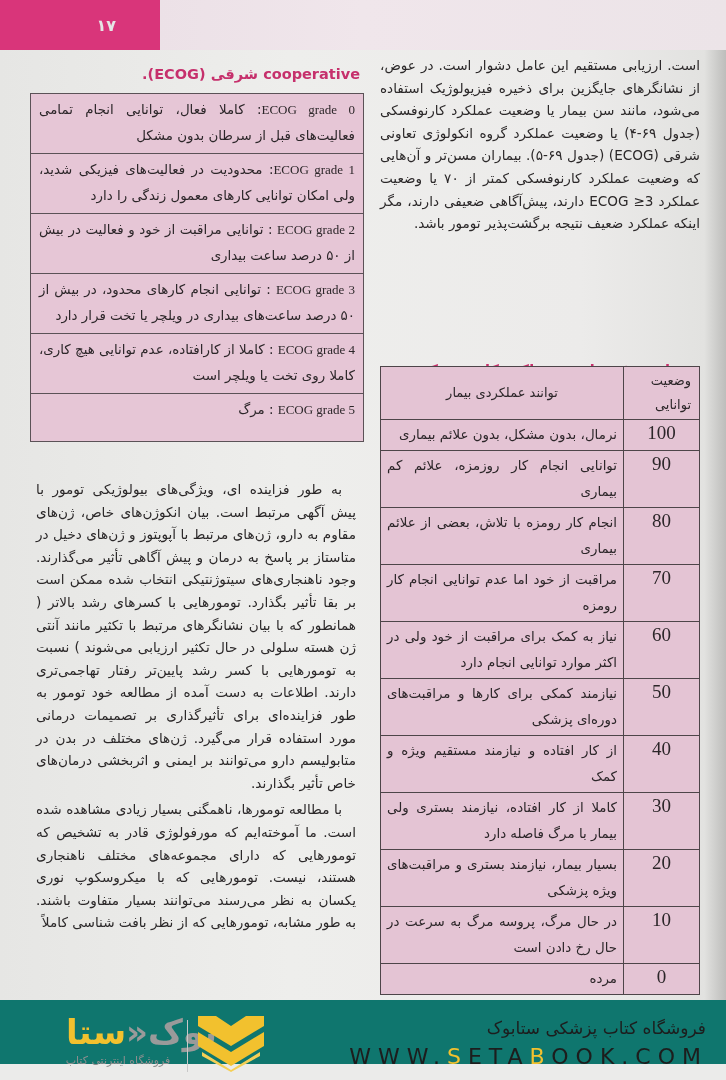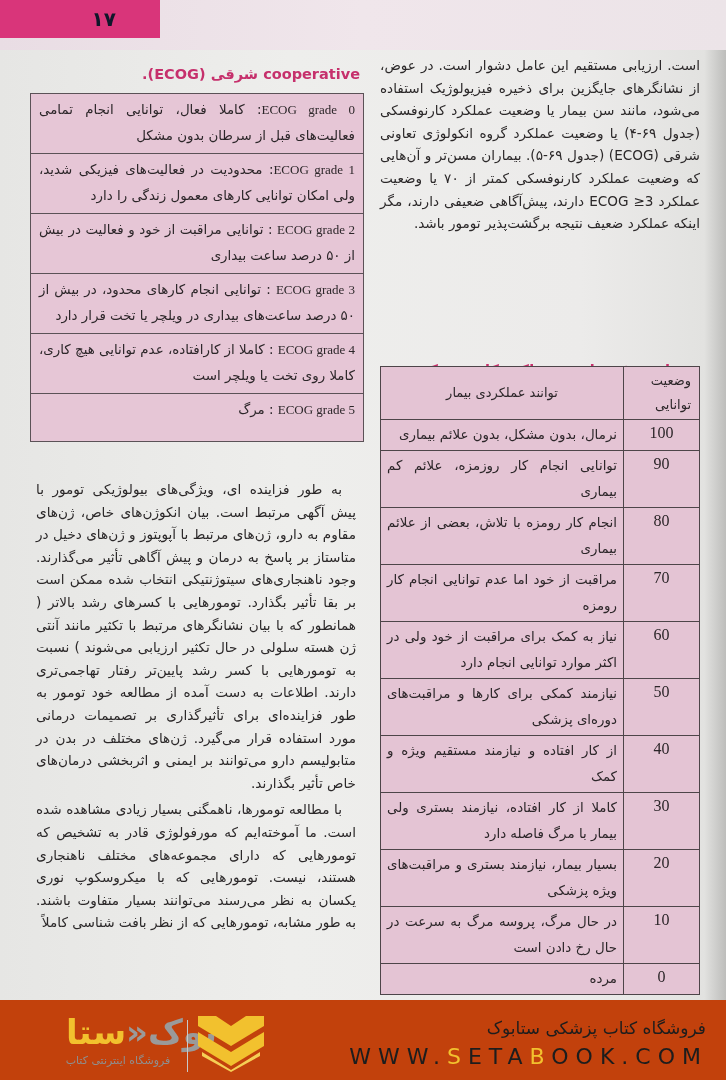--- a/index.html
+++ b/index.html
@@ -13,24 +13,24 @@
   .page {
     position: absolute; left: 0; top: 0; width: 726px; height: 1000px;
     background: linear-gradient(90deg, #e6e6e4 0%, #eeeeec 40%, #ecebea 80%, #e2e2e0 97%, #bdbdbb 100%);
     overflow: hidden;
   }
   .header-band {
     position: absolute; left: 0; top: 0; width: 726px; height: 50px;
     background: linear-gradient(90deg, #e9dde4 0%, #f0e6eb 50%, #ece4e8 100%);
   }
   .page-num-box {
-    position: absolute; left: 0; top: 0; width: 160px; height: 38px;
+    position: absolute; left: 0; top: 0; width: 160px; height: 50px;
     background: #d9357a;
-    color: #0f172a;
-    font-size: 20px; font-weight: bold;
+    color: #e5e5e5;
+    font-size: 16px; font-weight: bold;
     display: flex; align-items: center; justify-content: flex-end;
     padding-right: 44px;
   }
   .chapter-title {
     position: absolute; right: 262px; top: 20px;
     color: #c22e6b; font-size: 14px; font-weight: bold;
     direction: rtl; white-space: nowrap;
   }
   .col-right {
     position: absolute; left: 380px; top: 54px; width: 320px;
@@ -72,27 +72,27 @@
   .kps-table {
     position: absolute; left: 380px; top: 366px; width: 320px;
     border: 1.5px solid #4d4549; border-collapse: collapse;
     background: #e4c4d4; direction: rtl;
   }
   .kps-table td, .kps-table th {
     border: 1px solid #4d4549;
     font-size: 13.4px; line-height: 26px; color: #2c2629; font-weight: normal;
     vertical-align: top;
   }
-  .kps-table .status { width: 76px; text-align: center; font-family: "Liberation Serif", serif; font-size: 16px; padding-top: 0; }
+  .kps-table .status { width: 76px; text-align: center; font-family: "Liberation Serif", serif; font-size: 19px; padding-top: 0; }
   .kps-table .status-head { width: 76px; text-align: right; padding: 2px 8px; font-size: 13px; line-height: 24px; }
   .kps-table .ability { padding: 2px 6px 2px 6px; text-align: justify; }
   .kps-table .ability-head { text-align: center; vertical-align: middle; font-size: 13px; }
   .footer {
-    position: absolute; left: 0; top: 1000px; width: 726px; height: 80px;
-    background: #c2410c;
+    position: absolute; left: 0; top: 1000px; width: 726px; height: 64px;
+    background: #0f766e;
   }
   .shop-name {
     position: absolute; right: 20px; top: 18px;
     font-size: 17px; color: #1d1d1d; direction: rtl; white-space: nowrap;
   }
   .shop-url {
     position: absolute; right: 18px; top: 44px;
     font-size: 22px; letter-spacing: 7px; color: #1d1d1d;
     font-family: "DejaVu Sans", sans-serif; white-space: nowrap; margin-left: 48px;
   }

